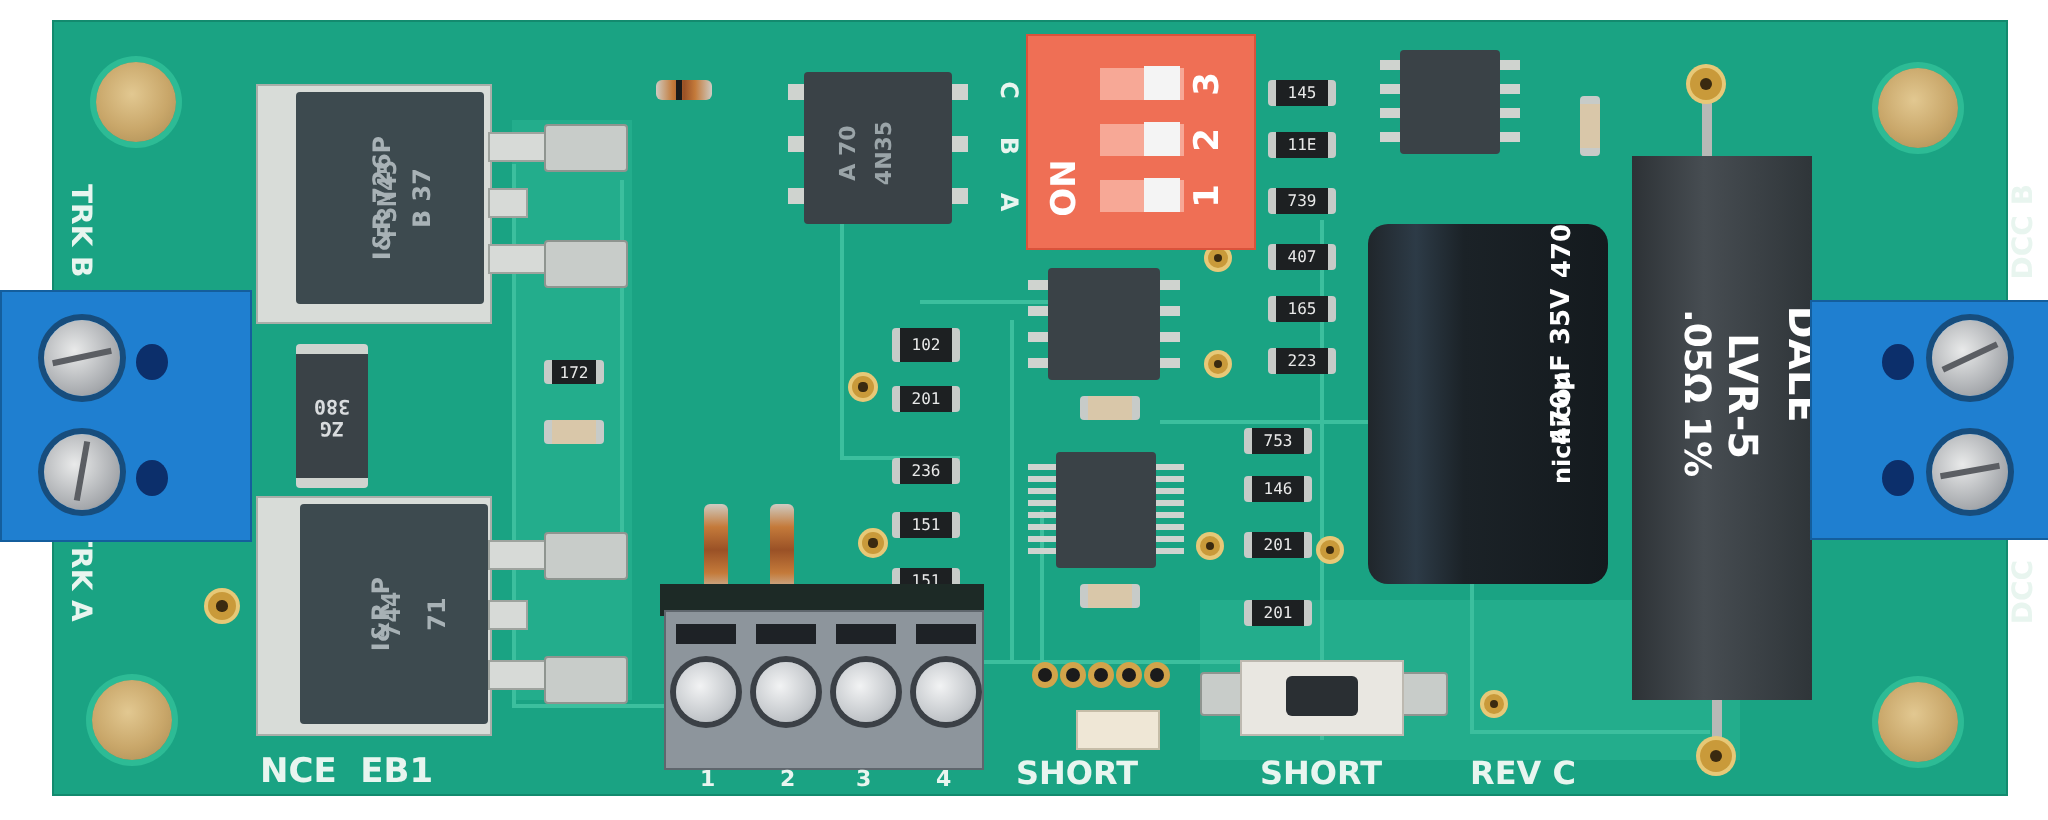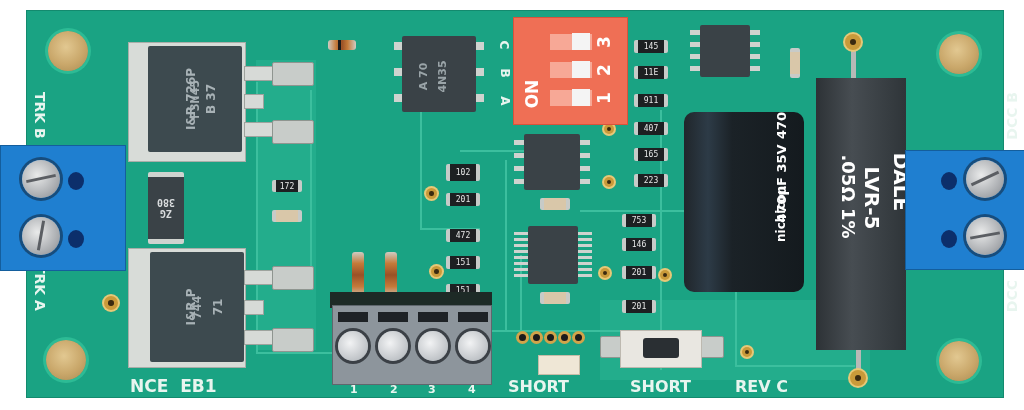--- a/index.html
+++ b/index.html
@@ -141,21 +141,21 @@
 <div class="abs dip-slot" style="left:550px;top:62px;width:42px;height:16px;"></div>
 <div class="abs dip-sw" style="left:572px;top:61px;width:18px;height:17px;"></div>
 <div class="abs dip-slot" style="left:550px;top:90px;width:42px;height:16px;"></div>
 <div class="abs dip-sw" style="left:572px;top:89px;width:18px;height:17px;"></div>
 <div class="abs silk" style="left:598px;top:32px;font-size:17px;color:#ffffff;transform:rotate(-90deg);">3</div>
 <div class="abs silk" style="left:598px;top:60px;font-size:17px;color:#ffffff;transform:rotate(-90deg);">2</div>
 <div class="abs silk" style="left:598px;top:88px;font-size:17px;color:#ffffff;transform:rotate(-90deg);">1</div>
 
 <div class="abs smd" style="left:634px;top:40px;width:26px;height:13px;">145</div>
 <div class="abs smd" style="left:634px;top:66px;width:26px;height:13px;">11E</div>
-<div class="abs smd" style="left:634px;top:94px;width:26px;height:13px;">911</div>
+<div class="abs smd" style="left:634px;top:94px;width:26px;height:13px;">739</div>
 <div class="abs smd" style="left:634px;top:122px;width:26px;height:13px;">407</div>
 <div class="abs smd" style="left:634px;top:148px;width:26px;height:13px;">165</div>
 <div class="abs smd" style="left:634px;top:174px;width:26px;height:13px;">223</div>
 
 <div class="abs pin" style="left:690px;top:30px;width:12px;height:5px;"></div>
 <div class="abs pin" style="left:690px;top:42px;width:12px;height:5px;"></div>
 <div class="abs pin" style="left:690px;top:54px;width:12px;height:5px;"></div>
 <div class="abs pin" style="left:690px;top:66px;width:12px;height:5px;"></div>
 <div class="abs pin" style="left:748px;top:30px;width:12px;height:5px;"></div>
 <div class="abs pin" style="left:748px;top:42px;width:12px;height:5px;"></div>
@@ -175,21 +175,21 @@
 <div class="abs ic" style="left:524px;top:134px;width:56px;height:56px;"></div>
 <div class="abs cap-smd" style="left:540px;top:198px;width:22px;height:12px;"></div>
 
 <div class="abs ic" style="left:528px;top:226px;width:50px;height:58px;"></div>
 <div class="abs pin" style="left:514px;top:232px;width:14px;height:46px;background:repeating-linear-gradient(180deg,#cfd3cf 0 3px,transparent 3px 6px);"></div>
 <div class="abs pin" style="left:578px;top:232px;width:14px;height:46px;background:repeating-linear-gradient(180deg,#cfd3cf 0 3px,transparent 3px 6px);"></div>
 <div class="abs cap-smd" style="left:540px;top:292px;width:22px;height:12px;"></div>
 
 <div class="abs smd" style="left:446px;top:164px;width:26px;height:17px;">102</div>
 <div class="abs smd" style="left:446px;top:193px;width:26px;height:13px;">201</div>
-<div class="abs smd" style="left:446px;top:229px;width:26px;height:13px;">472</div>
+<div class="abs smd" style="left:446px;top:229px;width:26px;height:13px;">236</div>
 <div class="abs smd" style="left:446px;top:256px;width:26px;height:13px;">151</div>
 <div class="abs smd" style="left:446px;top:284px;width:26px;height:13px;">151</div>
 
 <div class="abs smd" style="left:622px;top:214px;width:26px;height:13px;">753</div>
 <div class="abs smd" style="left:622px;top:238px;width:26px;height:13px;">146</div>
 <div class="abs smd" style="left:622px;top:266px;width:26px;height:13px;">201</div>
 <div class="abs smd" style="left:622px;top:300px;width:26px;height:13px;">201</div>
 
 <div class="abs axial" style="left:352px;top:252px;width:12px;height:46px;background:linear-gradient(180deg,#cfcbc2 0%,#c47a3a 25%,#9a5126 50%,#c47a3a 75%,#cfcbc2 100%);"></div>
 <div class="abs axial" style="left:385px;top:252px;width:12px;height:46px;background:linear-gradient(180deg,#cfcbc2 0%,#c47a3a 25%,#9a5126 50%,#c47a3a 75%,#cfcbc2 100%);"></div>

